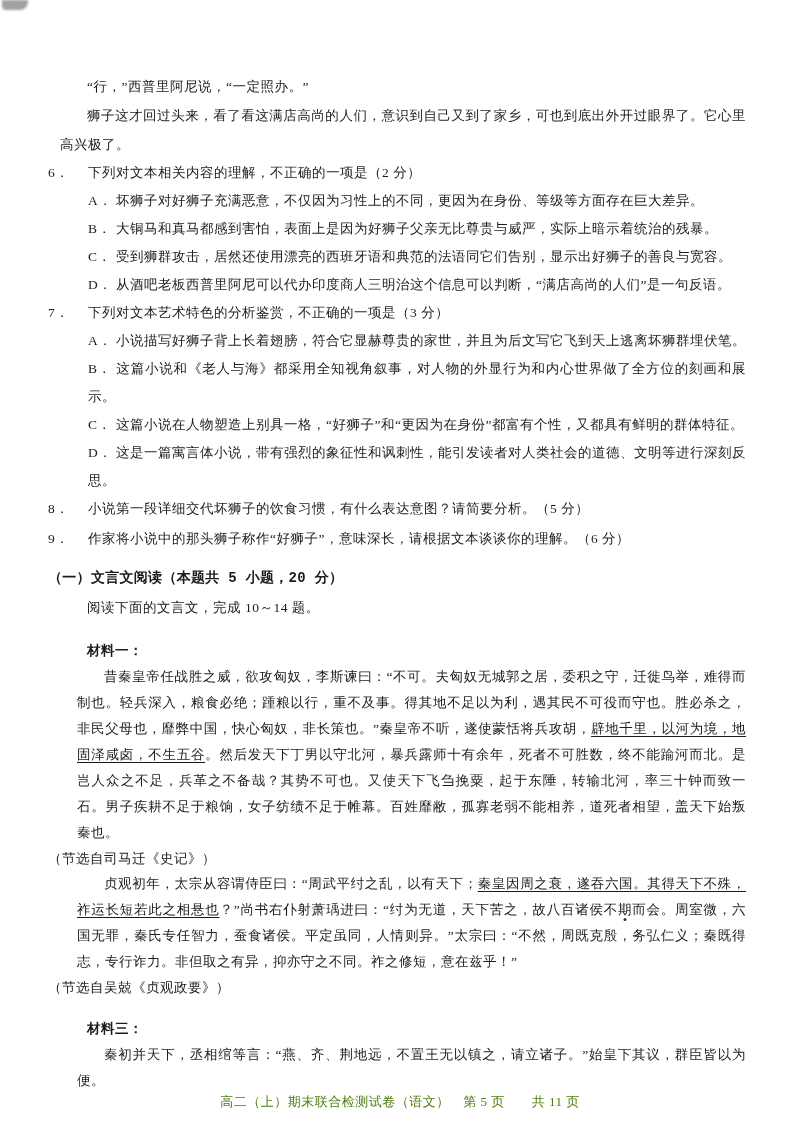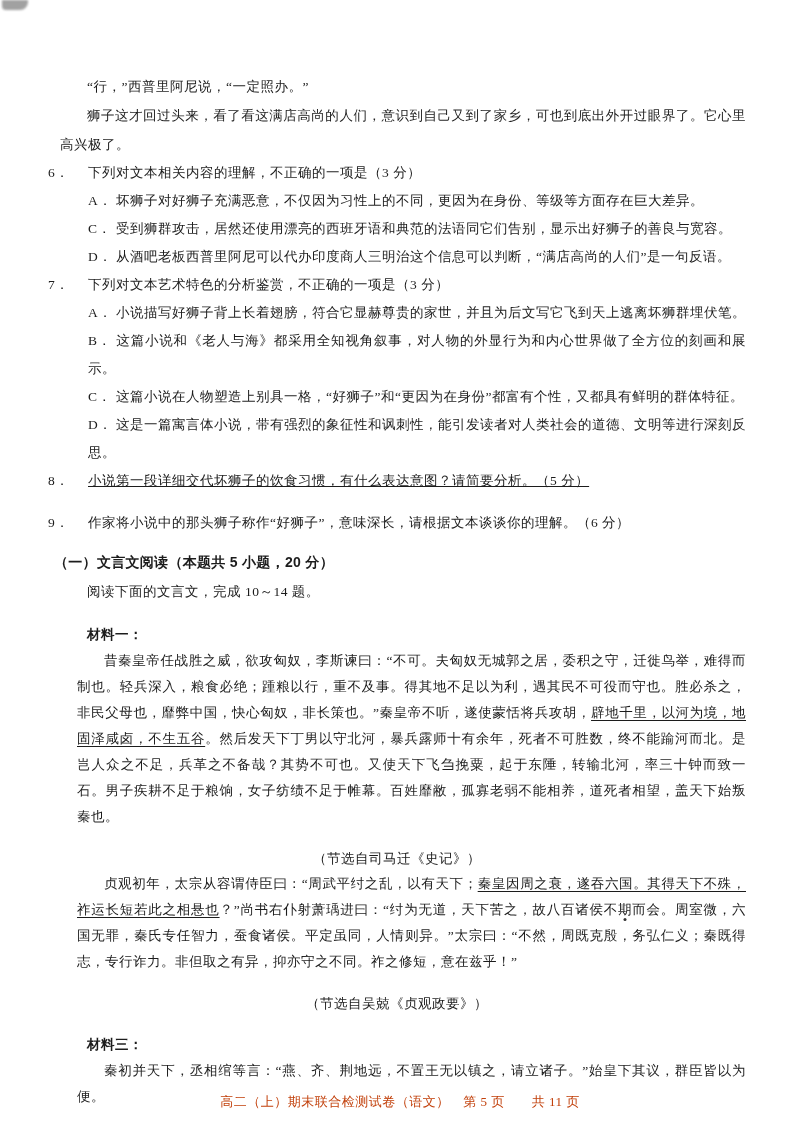--- a/index.html
+++ b/index.html
@@ -19,56 +19,57 @@
   }
   p{margin:0;text-align:justify;}
   
   .para{line-height:29px;margin-left:12px;text-indent:27px;font-family:Liberation Serif, serif;}
   .note{line-height:26px;margin-left:12px;padding-left:54px;text-indent:-28px;}
   
   .question{line-height:28px;margin-left:0;}
   .option{line-height:28px;margin-left:40px;}
   .qnum{display:inline-block;width:40px;}
   .onum{display:inline-block;width:28px;}
-  .mb14{margin-bottom:14px;text-decoration:underline;}
+  .mb14{margin-bottom:2px;}
   .mb10{margin-bottom:10px;}
   
   .heading1{font-family:"Liberation Sans","DejaVu Sans",sans-serif;font-weight:bold;line-height:30px;margin-top:10px;font-size:14px;letter-spacing:0.3px;}
-  .heading2{font-family:Liberation Sans, sans-serif;font-weight:bold;line-height:30px;margin-left:6px;font-size:14px;letter-spacing:0.3px;}
+  .heading2{font-family:Liberation Mono, monospace;font-weight:bold;line-height:30px;margin-left:0;font-size:14px;letter-spacing:0.3px;}
   .material{font-family:"Liberation Sans","DejaVu Sans",sans-serif;font-weight:bold;line-height:27px;margin-left:12px;text-indent:27px;font-size:13.5px;margin-top:15px;}
   
   .classical{line-height:26px;margin-left:29px;text-indent:27px;}
-  .attr{line-height:25px;text-align:center;text-indent:0;margin-top:16px;}
+  .attr{line-height:25px;text-align:left;text-indent:0;}
   
   .u{text-decoration:underline;text-underline-offset:3px;text-decoration-thickness:1px;}
   .dot{position:relative;}
   .dot::after{
     content:"";position:absolute;left:50%;bottom:-4px;
     width:3px;height:3px;border-radius:50%;background:#333;
     transform:translateX(-50%);
   }
   .footer{
     position:absolute;bottom:20px;left:0;width:800px;
-    text-align:center;font-size:13px;color:#c2410c;letter-spacing:0.5px;
+    text-align:center;font-size:13px;color:#4d7c0f;letter-spacing:0.5px;
   }
   .scan-artifact{
     position:absolute;top:0;left:2px;width:26px;height:10px;
     background:#555;opacity:.55;border-radius:0 0 8px 4px;filter:blur(1px);
   }
 </style>
 </head>
 <body>
 
 <div class="scan-artifact"></div>
 
 <div class="page">
     <p class="para"><span>“行，”西普里阿尼说，“一定照办。”</span></p>
     <p class="para"><span>狮子这才回过头来，看了看这满店高尚的人们，意识到自己又到了家乡，可也到底出外开过眼界了。它心里高兴极了。</span></p>
-    <p class="question"><span class="qnum">6．</span><span>下列对文本相关内容的理解，不正确的一项是（3 分）</span></p>
+    <p class="question"><span class="qnum">6．</span><span>下列对文本相关内容的理解，不正确的一项是（2 分）</span></p>
     <p class="option"><span class="onum">A．</span><span>坏狮子对好狮子充满恶意，不仅因为习性上的不同，更因为在身份、等级等方面存在巨大差异。</span></p>
+    <p class="option"><span class="onum">B．</span><span>大铜马和真马都感到害怕，表面上是因为好狮子父亲无比尊贵与威严，实际上暗示着统治的残暴。</span></p>
     <p class="option"><span class="onum">C．</span><span>受到狮群攻击，居然还使用漂亮的西班牙语和典范的法语同它们告别，显示出好狮子的善良与宽容。</span></p>
     <p class="option"><span class="onum">D．</span><span>从酒吧老板西普里阿尼可以代办印度商人三明治这个信息可以判断，“满店高尚的人们”是一句反语。</span></p>
     <p class="question"><span class="qnum">7．</span><span>下列对文本艺术特色的分析鉴赏，不正确的一项是（3 分）</span></p>
     <p class="option"><span class="onum">A．</span><span>小说描写好狮子背上长着翅膀，符合它显赫尊贵的家世，并且为后文写它飞到天上逃离坏狮群埋伏笔。</span></p>
     <p class="option"><span class="onum">B．</span><span>这篇小说和《老人与海》都采用全知视角叙事，对人物的外显行为和内心世界做了全方位的刻画和展示。</span></p>
     <p class="option"><span class="onum">C．</span><span>这篇小说在人物塑造上别具一格，“好狮子”和“更因为在身份”都富有个性，又都具有鲜明的群体特征。</span></p>
     <p class="option"><span class="onum">D．</span><span>这是一篇寓言体小说，带有强烈的象征性和讽刺性，能引发读者对人类社会的道德、文明等进行深刻反思。</span></p>
     <p class="question mb14"><span class="qnum">8．</span><span>小说第一段详细交代坏狮子的饮食习惯，有什么表达意图？请简要分析。（5 分）</span></p>
     <p class="question mb10"><span class="qnum">9．</span><span>作家将小说中的那头狮子称作“好狮子”，意味深长，请根据文本谈谈你的理解。（6 分）</span></p>
     <p class="heading2"><span>（一）文言文阅读（本题共 5 小题，20 分）</span></p>

